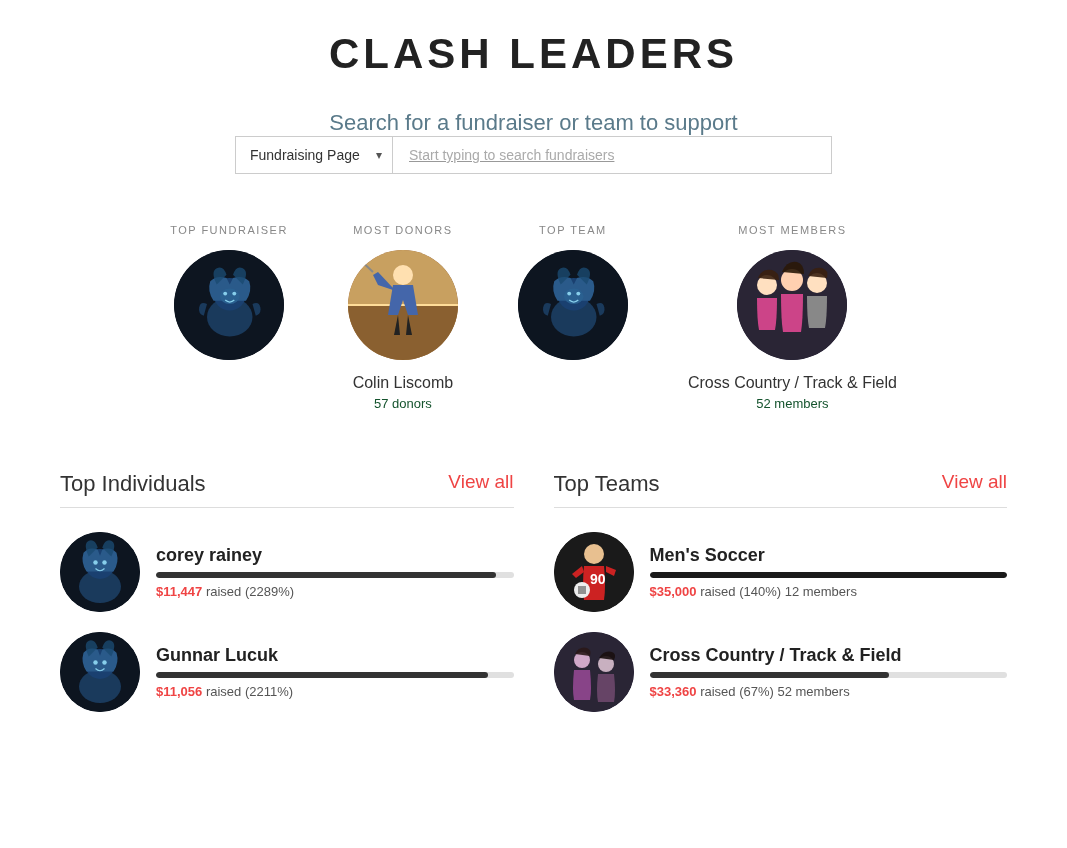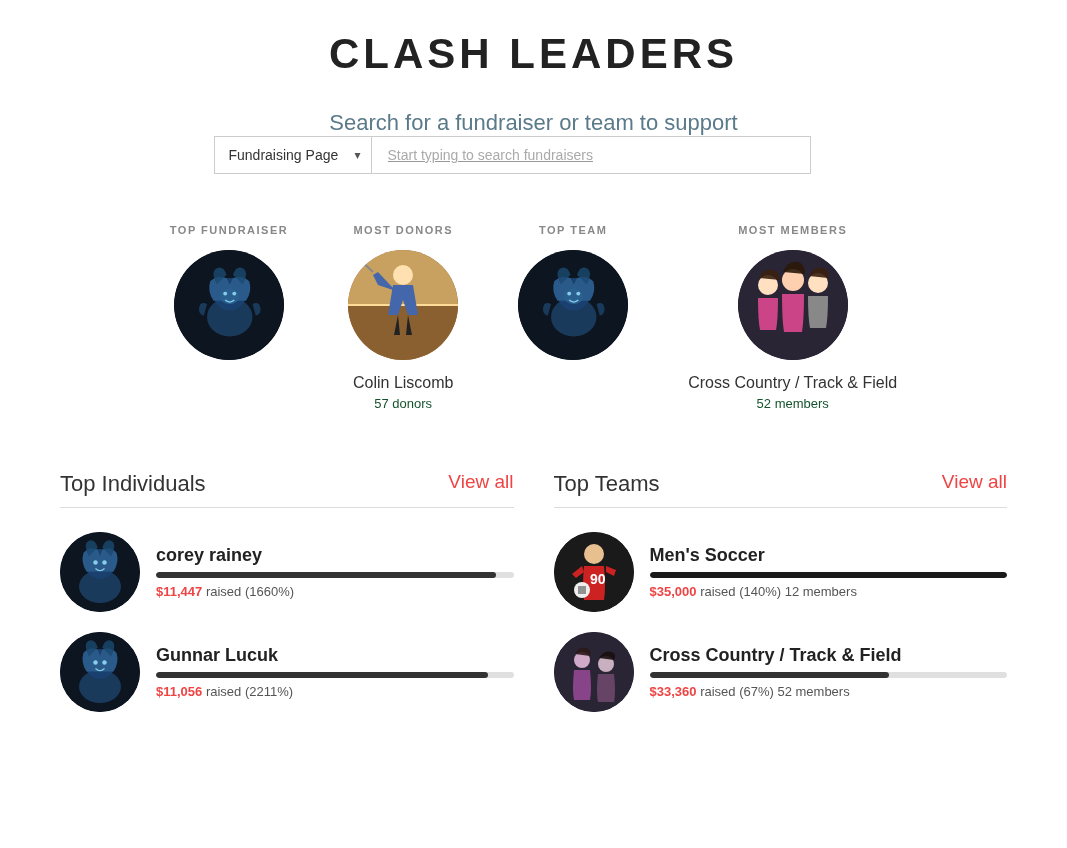--- a/index.html
+++ b/index.html
@@ -32,21 +32,21 @@
       margin-bottom: 50px;
     }
     .search-label {
       font-size: 22px;
       color: #5a7a8a;
       margin-bottom: 0;
       font-family: Arial, sans-serif;
     }
     .search-bar {
       display: flex;
-      justify-content: flex-start;
+      justify-content: center;
       gap: 0;
       max-width: 640px;
       margin: 0 auto;
     }
     .search-select-wrapper {
       position: relative;
       border: 1px solid #ccc;
       border-right: none;
       background: #fff;
       display: flex;
@@ -89,21 +89,21 @@
       flex-wrap: wrap;
     }
     .leader-card {
       display: flex;
       flex-direction: column;
       align-items: center;
       text-align: center;
     }
     .leader-label {
       font-size: 11px;
-      font-weight: 700;
+      font-weight: 400;
       letter-spacing: 1.5px;
       color: #888;
       margin-bottom: 14px;
       font-family: Arial, sans-serif;
     }
     .leader-avatar {
       width: 110px;
       height: 110px;
       border-radius: 50%;
       overflow: hidden;
@@ -360,21 +360,21 @@
               <path d="M34 38 Q40 44 46 38" stroke="#87ceeb" stroke-width="1.5" fill="none"></path>
             </g>
           </svg>
         </div>
         <div class="item-info">
           <div class="item-name">corey rainey</div>
           <div class="progress-bar-bg">
             <div class="progress-bar-fill dark" style="width: 95%"></div>
           </div>
           <div class="item-stats">
-            <strong>$11,447</strong> <span>raised (1660%)</span>
+            <strong>$11,447</strong> <span>raised (2289%)</span>
           </div>
         </div>
       </div>
 
       <div class="list-item">
         <div class="item-avatar lion-bg">
           <svg viewBox="0 0 80 80" xmlns="http://www.w3.org/2000/svg">
             <circle cx="40" cy="40" r="40" fill="#0d1520"></circle>
             <g transform="translate(10,8) scale(0.75)">
               <ellipse cx="40" cy="62" rx="28" ry="22" fill="#1a3a5c"></ellipse>

